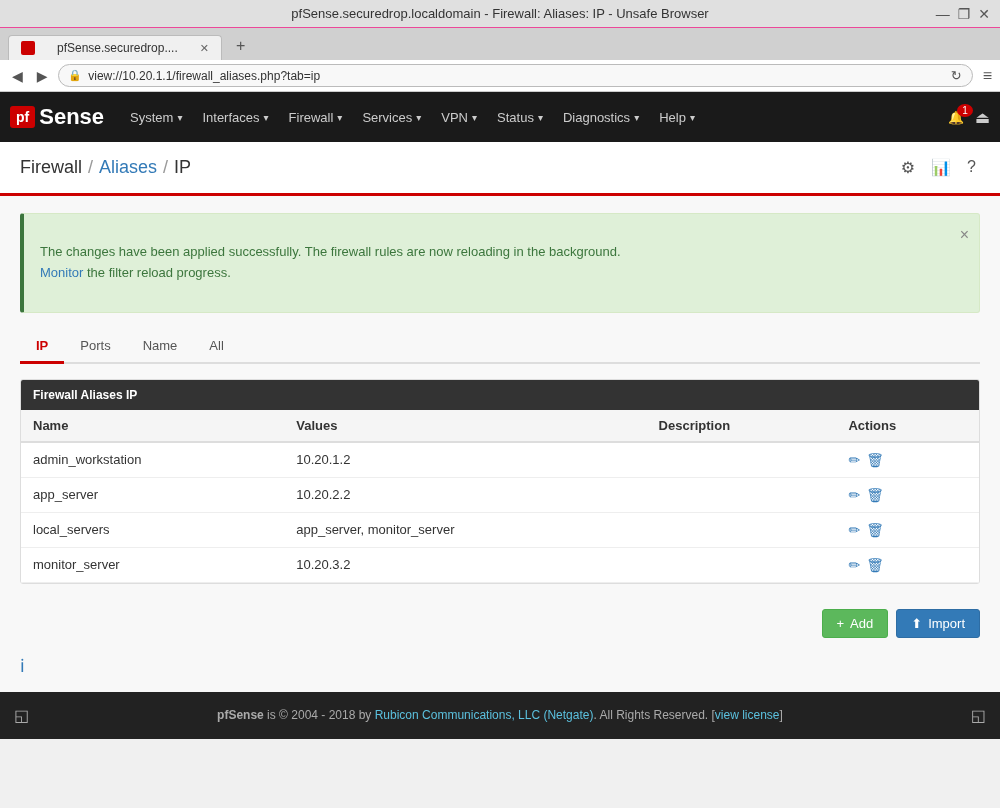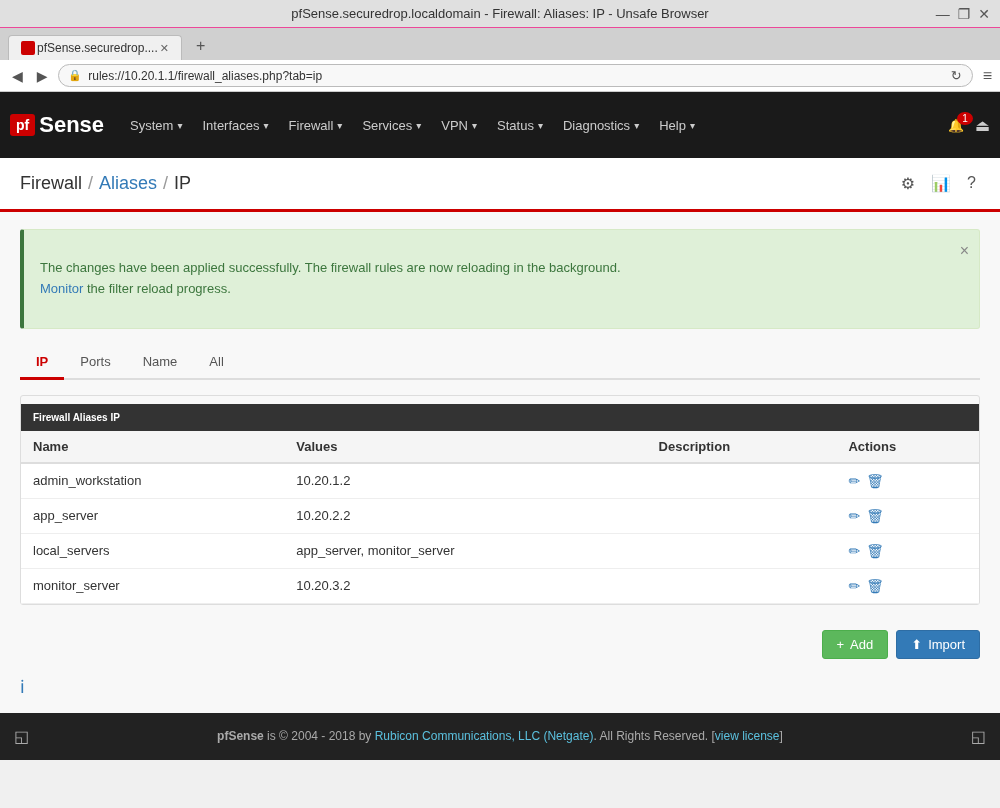--- a/index.html
+++ b/index.html
@@ -37,21 +37,21 @@
     }
     .browser-tab {
       background: #f0f0f0;
       border: 1px solid #bbb;
       border-bottom: none;
       border-radius: 4px 4px 0 0;
       padding: 5px 12px;
       font-size: 12px;
       display: flex;
       align-items: center;
-      gap: 2px;
+      gap: 22px;
       min-width: 160px;
     }
     .browser-tab .favicon {
       width: 14px; height: 14px;
       background: #c00;
       border-radius: 2px;
       display: inline-block;
     }
     .browser-tab .close-tab {
       margin-left: auto;
@@ -99,21 +99,21 @@
     .browser-address-bar .url-text { flex: 1; color: #333; }
     .browser-address-bar .refresh-btn { color: #555; font-size: 13px; cursor: pointer; }
     .browser-address-bar .menu-btn { color: #555; font-size: 16px; cursor: pointer; margin-left: 4px; }
 
     
     .pfsense-nav {
       background: #1a1a1a;
       display: flex;
       align-items: center;
       padding: 0 10px;
-      height: 66px;
+      height: 50px;
     }
     .pfsense-logo {
       color: #fff;
       font-size: 22px;
       font-weight: bold;
       margin-right: 16px;
       display: flex;
       align-items: center;
     }
     .pfsense-logo .pf-icon {
@@ -247,23 +247,22 @@
     .table-container {
       margin: 15px 20px;
       border: 1px solid #ddd;
       border-radius: 3px;
       overflow: hidden;
     }
     .table-header {
       background: #333;
       color: #fff;
       padding: 8px 12px;
-      font-size: 10px;
+      font-size: 12px;
       font-weight: bold;
-      margin-top: 8px;
     }
     table {
       width: 100%;
       border-collapse: collapse;
       background: #fff;
     }
     thead tr {
       background: #f5f5f5;
       border-bottom: 2px solid #ddd;
     }
@@ -372,21 +371,21 @@
     <span class="close-tab">✕</span>
   </div>
   <button class="browser-tab-new">+</button>
 </div>
 
 <div class="browser-address-bar">
   <button class="nav-btn">◀</button>
   <button class="nav-btn">▶</button>
   <div class="url-bar">
     <span class="lock-icon">🔒</span>
-    <span class="url-text">rules://10.20.1.1/firewall_aliases.php?tab=ip</span>
+    <span class="url-text">view://10.20.1.1/firewall_aliases.php?tab=ip</span>
     <span class="refresh-btn">↻</span>
   </div>
   <span class="menu-btn">≡</span>
 </div>
 
 <div class="pfsense-nav">
   <div class="pfsense-logo">
     <span class="pf-icon">pf</span>
     <span>Sense</span>
   </div>

